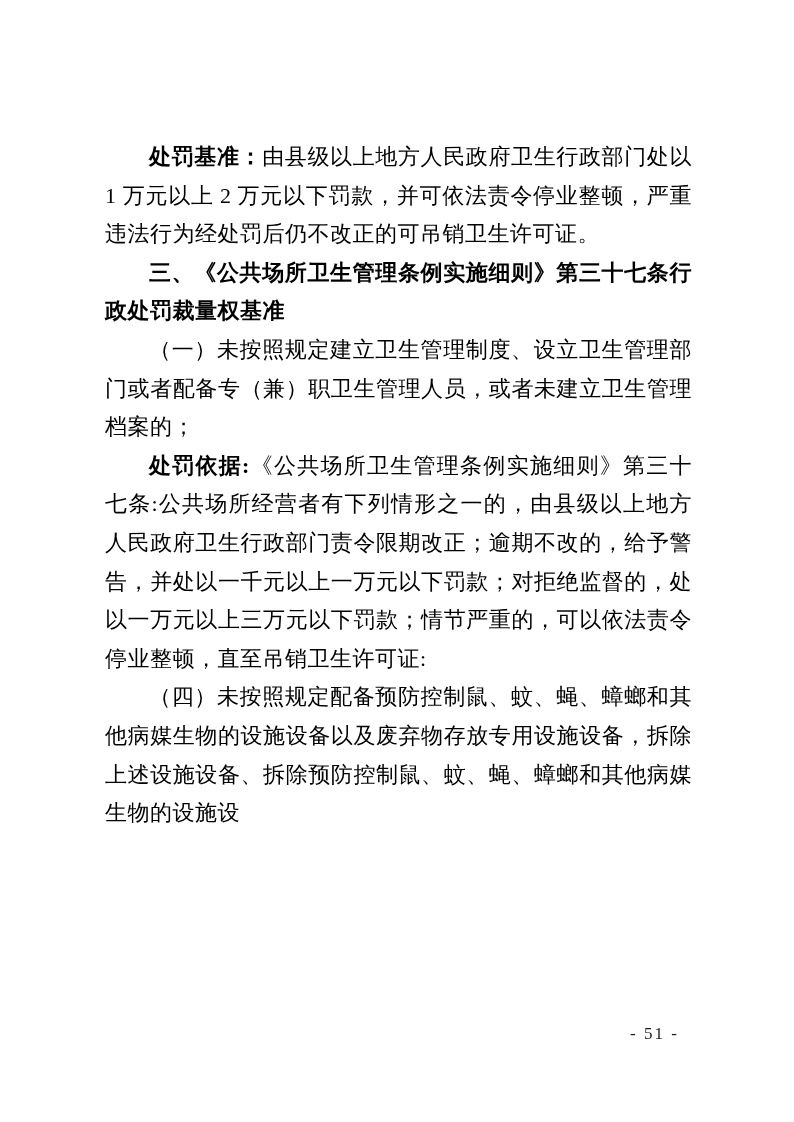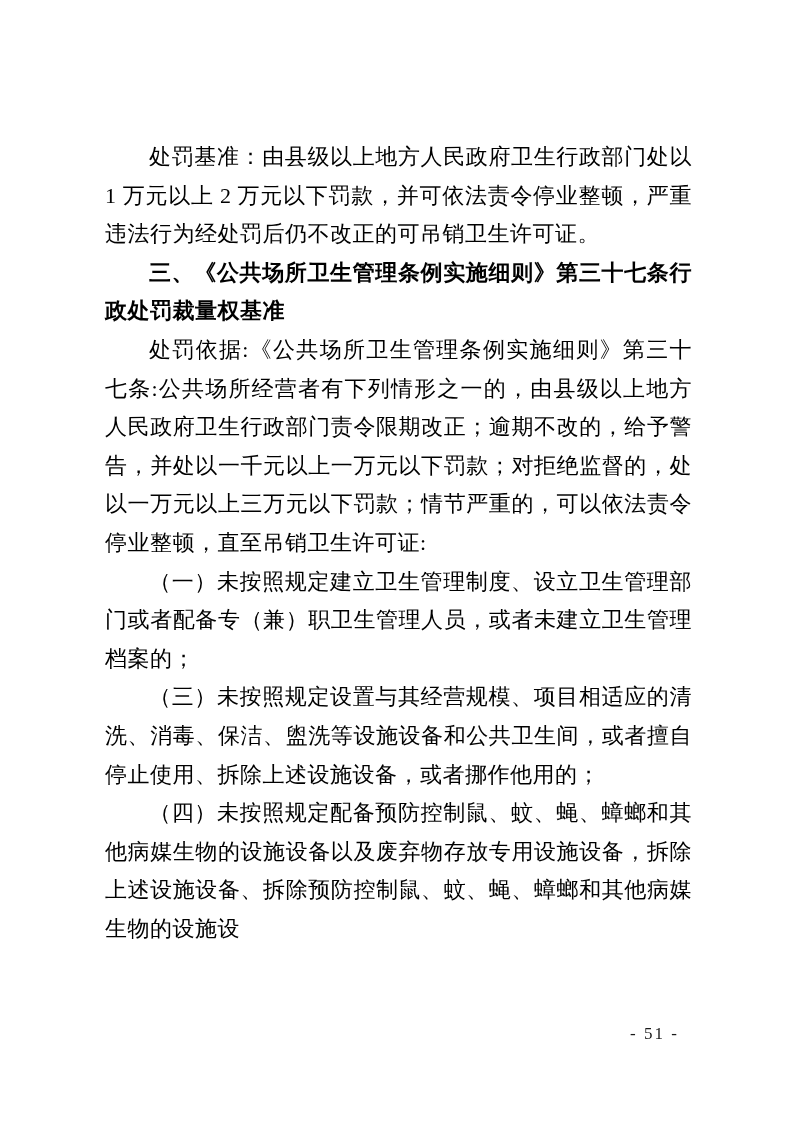--- a/index.html
+++ b/index.html
@@ -27,21 +27,21 @@
     text-align: justify;
     text-justify: inter-ideograph;
     letter-spacing: 0.5px;
   }
   .content p {
     margin: 0;
     padding: 0;
     text-indent: 2em;
   }
   .para-label {
-    font-weight: normal;
+    font-weight: bold;
   }
   .heading {
     font-weight: bold;
   }
   .footer {
     position: absolute;
     left: 622px;
     top: 1024px;
     font-size: 17px;
     line-height: 20px;
@@ -55,26 +55,25 @@
 <body>
 
 <div class="page">
 
   <div class="content">
 
     <p><span class="para-label">处罚基准：</span><span>由县级以上地方人民政府卫生行政部门处以 1 万元以上 2 万元以下罚款，并可依法责令停业整顿，严重违法行为经处罚后仍不改正的可吊销卫生许可证。</span></p>
 
     <p class="heading"><span>三、《公共场所卫生管理条例实施细则》第三十七条行政处罚裁量权基准</span></p>
 
+    <p><span>（一）未按照规定建立卫生管理制度、设立卫生管理部门或者配备专（兼）职卫生管理人员，或者未建立卫生管理档案的；</span></p>
+
     <p><span class="para-label">处罚依据:</span><span>《公共场所卫生管理条例实施细则》第三十七条:公共场所经营者有下列情形之一的，由县级以上地方人民政府卫生行政部门责令限期改正；逾期不改的，给予警告，并处以一千元以上一万元以下罚款；对拒绝监督的，处以一万元以上三万元以下罚款；情节严重的，可以依法责令停业整顿，直至吊销卫生许可证:</span></p>
 
-    <p><span>（一）未按照规定建立卫生管理制度、设立卫生管理部门或者配备专（兼）职卫生管理人员，或者未建立卫生管理档案的；</span></p>
 
-
-    <p><span>（三）未按照规定设置与其经营规模、项目相适应的清洗、消毒、保洁、盥洗等设施设备和公共卫生间，或者擅自停止使用、拆除上述设施设备，或者挪作他用的；</span></p>
 
     <p><span>（四）未按照规定配备预防控制鼠、蚊、蝇、蟑螂和其他病媒生物的设施设备以及废弃物存放专用设施设备，拆除上述设施设备、拆除预防控制鼠、蚊、蝇、蟑螂和其他病媒生物的设施设</span></p>
 
   </div>
 
   <div class="footer">- 51 -</div>
 
 </div>
 
 </body></html>

